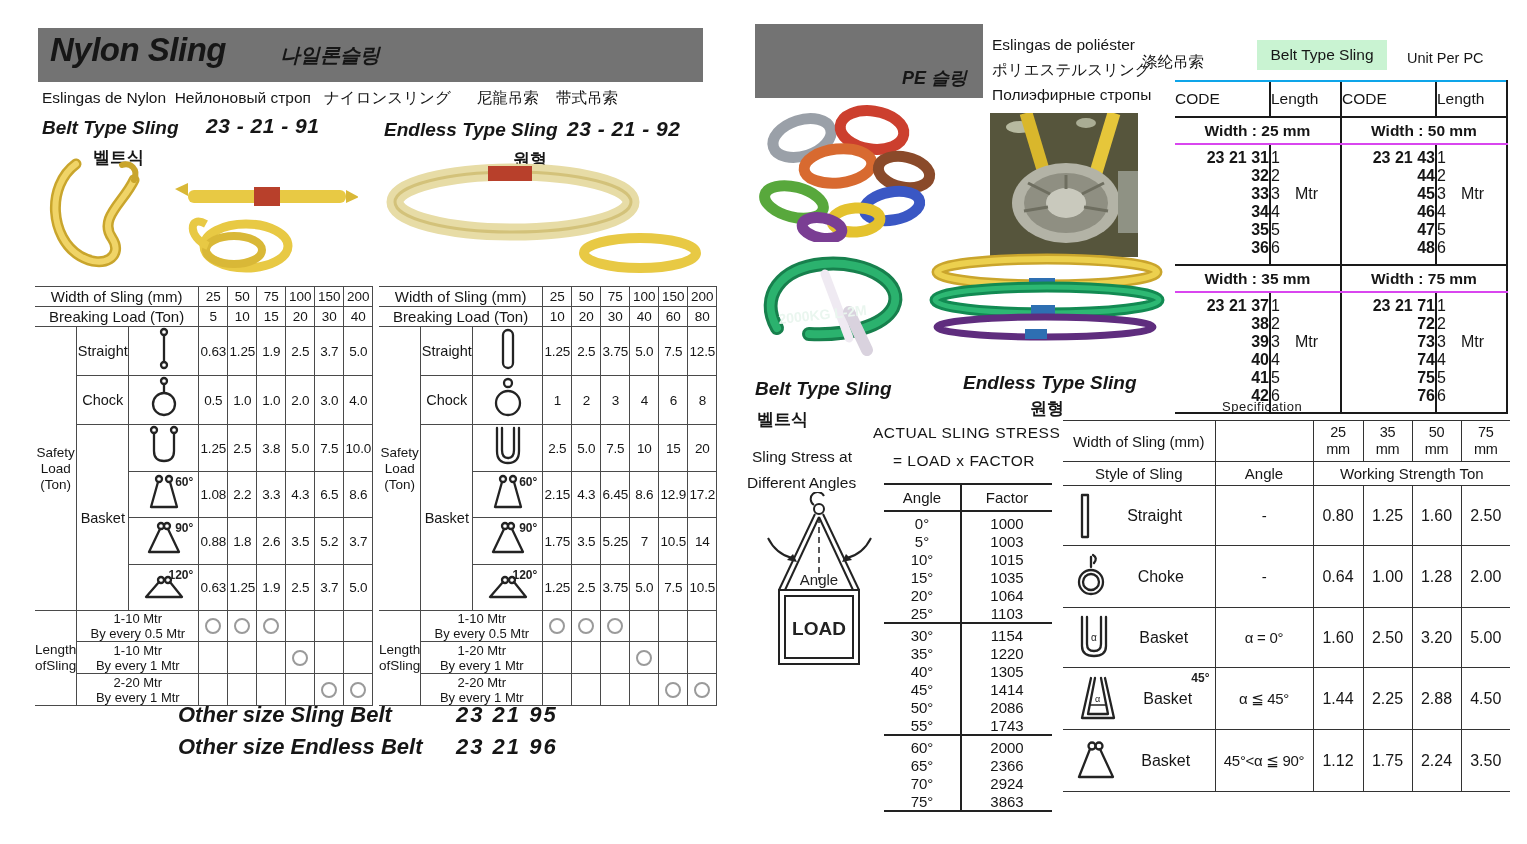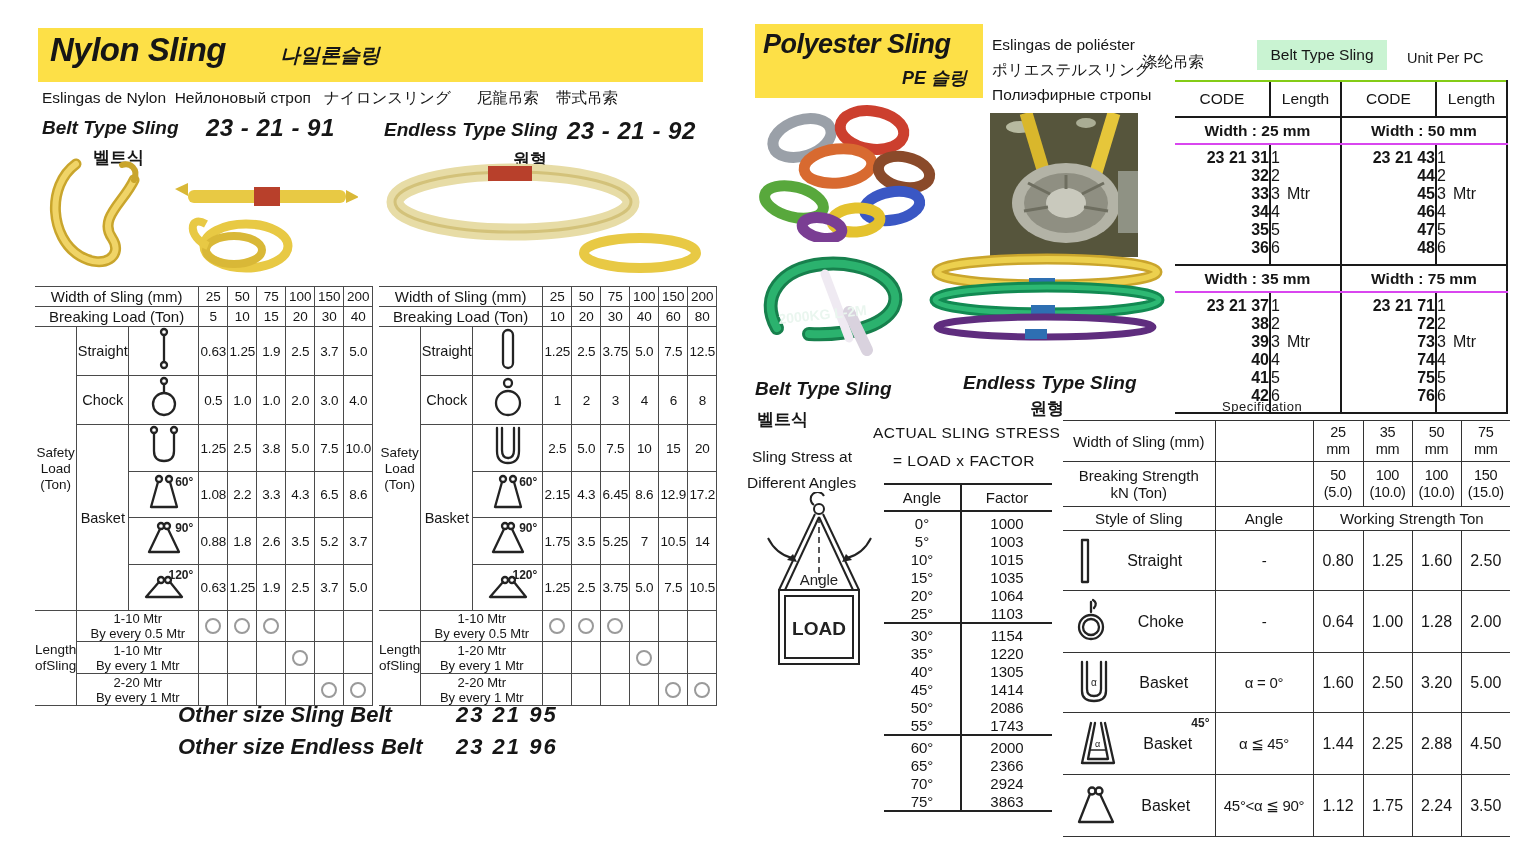--- a/index.html
+++ b/index.html
@@ -3,34 +3,34 @@
 <meta charset="utf-8">
 <style>
   html,body{margin:0;padding:0;}
   body{
     width:1527px;height:844px;position:relative;overflow:hidden;
     background:#ffffff;color:#161616;
     font-family:"Liberation Sans", sans-serif;
     -webkit-font-smoothing:antialiased;
   }
   .abs{position:absolute;}
-  .cyan{background:#fde047;}
+  .cyan{background:#737373;}
   .green{background:#c9f3d2;}
 
   
   #nylon-hd{left:38px;top:28px;width:665px;height:54px;}
   #nylon-hd .t1{position:absolute;left:12px;top:3px;font-size:33px;font-weight:bold;font-style:italic;letter-spacing:-0.5px;}
   #nylon-hd .t1k{position:absolute;left:242px;top:14px;font-size:20px;font-weight:bold;font-style:italic;}
   #poly-hd{left:755px;top:24px;width:228px;height:74px;}
   #poly-hd .t1{position:absolute;left:8px;top:5px;font-size:27px;font-weight:bold;font-style:italic;letter-spacing:-0.5px;}
   #poly-hd .t1k{position:absolute;right:16px;top:42px;font-size:18px;font-weight:bold;font-style:italic;}
 
   .sub{font-size:15.5px;white-space:pre;}
   .h2i{font-size:19px;font-weight:bold;font-style:italic;}
-  .code1{font-size:24px;font-weight:bold;font-style:italic;letter-spacing:0.5px;}
+  .code1{font-size:21px;font-weight:bold;font-style:italic;letter-spacing:0.5px;}
   .ko{font-size:17px;font-weight:bold;}
   .langline{font-size:15.5px;line-height:25px;}
 
   .other{display:flex;font-weight:bold;font-style:italic;font-size:22px;}
   .other .olab{display:inline-block;width:278px;}
   .other .ocode{letter-spacing:2px;}
 
   
   table.sling{border-collapse:collapse;table-layout:fixed;}
   table.sling td{border:1px solid #4a4a4a;text-align:center;vertical-align:middle;padding:0;}
@@ -42,28 +42,28 @@
   table.sling td.iconc{position:relative;}
   table.sling td.val{font-size:13.5px;letter-spacing:-0.2px;}
   table.sling td.lenlab{font-size:13px;line-height:15px;}
   .ang{position:absolute;top:3px;right:5px;font-size:12px;font-weight:bold;color:#222;}
   .mark{display:inline-block;width:12px;height:12px;border:2px solid #9a9a9a;border-radius:50%;vertical-align:middle;}
   .iconwrap{display:inline-flex;align-items:center;justify-content:center;}
 
   
   table.code{border-collapse:collapse;table-layout:fixed;width:332px;}
   table.code td{padding:0;vertical-align:top;}
-  table.code tr.chead td{height:34px;font-size:15.5px;text-align:center;vertical-align:middle;border-top:2px solid #84cc16;border-bottom:2px solid #1a1a1a;}
+  table.code tr.chead td{height:34px;font-size:15.5px;text-align:left;vertical-align:middle;border-top:2px solid #0ea5e9;border-bottom:2px solid #1a1a1a;}
   table.code tr.sec td{height:25px;font-weight:bold;font-size:15.5px;text-align:center;vertical-align:middle;border-bottom:2px solid #d946ef;}
   table.code tr.cbody td{padding:4px 0 7px;border-bottom:2px solid #1a1a1a;}
   table.code td.vl{border-left:2px solid #1a1a1a;}
   table.code td.rt{border-right:2px solid #1a1a1a;}
   table.code .codes{font-weight:bold;font-size:16px;text-align:right;padding-right:24px;line-height:18px;}
   table.code .lens{font-size:16px;padding-left:26px;line-height:18px;}
-  table.code .lens .u{margin-left:7px;}
+  table.code .lens .u{margin-left:15px;}
 
   
   table.factor{border-collapse:collapse;table-layout:fixed;width:168px;}
   table.factor td{text-align:center;font-size:15px;height:18px;padding:0;}
   table.factor td:first-child{border-right:2px solid #222;width:76px;}
   table.factor thead td{height:25px;border-top:2px solid #222;border-bottom:2px solid #222;}
   table.factor tbody{border-bottom:2px solid #222;}
   table.factor tbody:last-child{border-bottom:2px solid #222;}
   table.factor tbody tr:first-child td{padding-top:2px;}
 
@@ -470,21 +470,20 @@
 <div class="abs other" style="left:178px;top:702px;">
   <span class="olab">Other size Sling Belt</span>
   <span class="ocode">23 21 95</span>
 </div>
 <div class="abs other" style="left:178px;top:734px;">
   <span class="olab">Other size Endless Belt</span>
   <span class="ocode">23 21 96</span>
 </div>
 
 <div class="abs cyan" id="poly-hd">
-  <span class="t1">Polyester Sling</span>
   <span class="t1k">PE 슬링</span>
 </div>
 <div class="abs langline" style="left:992px;top:32px;">
   <div>Eslingas de poliéster</div>
   <div>ポリエステルスリング</div>
   <div>Полиэфирные стропы</div>
 </div>
 <span class="abs" style="left:1142px;top:52px;font-size:15.5px;">涤纶吊索</span>
 <div class="abs green" style="left:1257px;top:40px;width:130px;height:30px;display:flex;align-items:center;justify-content:center;font-size:15.5px;">Belt Type Sling</div>
 <span class="abs" style="left:1407px;top:50px;font-size:14.5px;">Unit Per PC</span>
@@ -784,40 +783,20 @@
           </td>
           <td class="two">
             <div>50</div>
             <div>mm</div>
           </td>
           <td class="two">
             <div>75</div>
             <div>mm</div>
           </td>
         </tr>
-        <tr class="sh2">
-          <td class="edge lbl">Breaking Strength<br>kN   (Ton)</td>
-          <td></td>
-          <td class="two">
-            <div>50</div>
-            <div>(5.0)</div>
-          </td>
-          <td class="two">
-            <div>100</div>
-            <div>(10.0)</div>
-          </td>
-          <td class="two">
-            <div>100</div>
-            <div>(10.0)</div>
-          </td>
-          <td class="two">
-            <div>150</div>
-            <div>(15.0)</div>
-          </td>
-        </tr>
         <tr class="sh3">
           <td class="edge">Style of Sling</td>
           <td>Angle</td>
           <td colspan="4">Working Strength Ton</td>
         </tr>
         <tr style="height:60px">
           <td class="edge stylec2">
             <span class="scell">
               <span class="iconwrap">
                 <svg width="20" height="48" viewBox="0 0 20 48">

